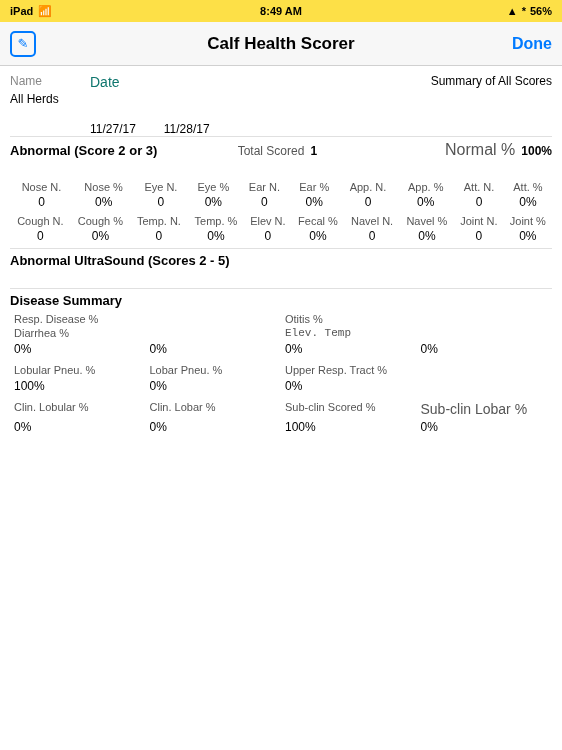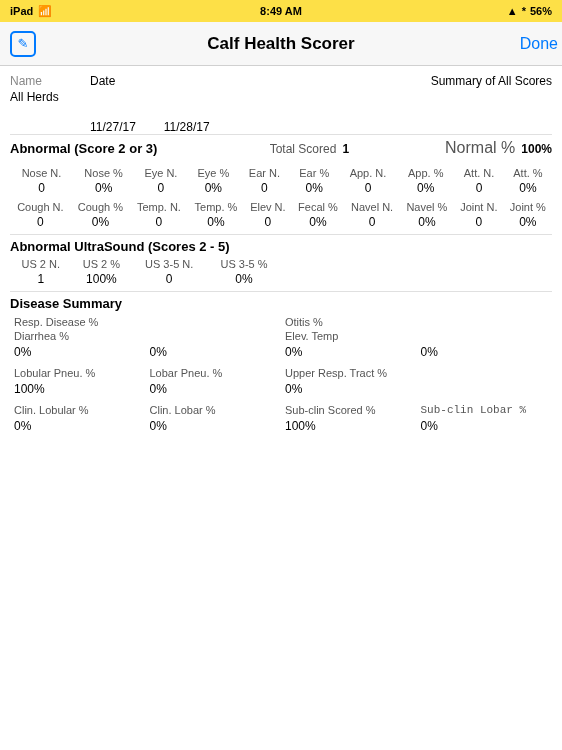--- a/index.html
+++ b/index.html
@@ -42,24 +42,24 @@
     }
     .nav-bar .nav-left {
       position: absolute;
       left: 10px;
       display: flex;
       align-items: center;
       gap: 6px;
     }
     .nav-bar .nav-right {
       position: absolute;
-      right: 4px;
+      right: 10px;
       color: #007aff;
       font-size: 16px;
-      font-weight: 400;
+      font-weight: 700;
     }
     .edit-icon {
       width: 26px;
       height: 26px;
       border: 2px solid #007aff;
       border-radius: 5px;
       display: flex;
       align-items: center;
       justify-content: center;
       color: #007aff;
@@ -115,36 +115,36 @@
     </div>
   </div>
   <span class="nav-title">Calf Health Scorer</span>
   <div class="nav-right">Done</div>
 </div>
 
 <div class="content">
 
   <div style="display:grid; grid-template-columns: 80px 100px 1fr; margin-bottom: 2px;">
     <span style="font-size:12px;color:#888;">Name</span>
-    <span style="font-size:12px;color:#000000;">Date</span>
+    <span style="font-size:14px;color:#0f766e;">Date</span>
     <span style="font-size:12px;color:#000;text-align:right;">Summary of All Scores</span>
   </div>
   <div style="display:grid; grid-template-columns: 80px 100px 1fr; margin-bottom: 16px;">
     <span style="font-size:12px;color:#000;">All Herds</span>
     <span></span>
     <span></span>
   </div>
   <div style="display:flex; gap:28px; padding-left:80px;">
     <span style="font-size:12px;">11/27/17</span>
     <span style="font-size:12px;">11/28/17</span>
   </div>
 
-  <div style="display:flex; align-items:baseline; justify-content:space-between; border-top:1px solid #e0e0e0; padding-top:4px; margin-bottom:9px;">
+  <div style="display:flex; align-items:baseline; justify-content:space-between; border-top:1px solid #e0e0e0; padding-top:4px; margin-bottom:21px;">
     <span style="font-size:13px;font-weight:600;">Abnormal (Score 2 or 3)</span>
-    <span style="display:flex;gap:60px;align-items:baseline;">
+    <span style="display:flex;gap:92px;align-items:baseline;">
       <span style="display:flex;gap:6px;align-items:baseline;">
         <span style="font-size:12px;color:#555;">Total Scored</span>
         <span style="font-size:12px;font-weight:600;">1</span>
       </span>
       <span style="display:flex;gap:6px;align-items:baseline;">
         <span style="font-size:16px;color:#555;padding-left:36px;">Normal %</span>
         <span style="font-size:12px;font-weight:600;">100%</span>
       </span>
     </span>
   </div>
@@ -204,51 +204,33 @@
           <td>0</td>
           <td>0%</td>
           <td>0</td>
           <td>0%</td>
           <td>0</td>
           <td>0%</td>
         </tr>
     </tbody>
   </table>
 
-  <div style="border-top:1px solid #e0e0e0; padding-top:4px; margin-bottom:3px;">
+  <div style="border-top:1px solid #e0e0e0; padding-top:4px; margin-bottom:20px;">
     <span style="font-size:13px;font-weight:600;">Abnormal UltraSound (Scores 2 - 5)</span>
   </div>
-  <table class="data-table" style="width:50%;">
-    <thead>
-      <tr id="us-headers">
-          <th>US 2 N.</th>
-          <th>US 2 %</th>
-          <th>US 3-5 N.</th>
-          <th>US 3-5 %</th>
-        </tr>
-    </thead>
-    <tbody>
-      <tr id="us-values">
-          <td>1</td>
-          <td>100%</td>
-          <td>0</td>
-          <td>0%</td>
-        </tr>
-    </tbody>
-  </table>
 
   <div style="border-top:1px solid #e0e0e0; padding-top:4px; margin-bottom:4px; margin-top:4px;">
     <span style="font-size:13px;font-weight:600;">Disease Summary</span>
   </div>
   <div id="disease-rows-container">
       <div style="display: grid; grid-template-columns: 1fr 1fr; margin-bottom: 1px;">
         <span style="font-size: 11px; color: rgb(85, 85, 85); padding: 1px 4px;">Resp. Disease %</span>
         <span style="font-size: 11px; color: rgb(85, 85, 85); padding: 1px 4px;">Otitis %</span>
         <span style="font-size: 11px; color: rgb(85, 85, 85); padding: 1px 4px;">Diarrhea %</span>
-        <span style="font-size: 11px; color: rgb(85, 85, 85); padding: 1px 4px;">Elev. Temp</span>
+        <span style="font-size: 11px; color: rgb(85, 85, 85); padding: 1px 4px; font-family: Liberation Mono, monospace;">Elev. Temp</span>
       </div>
       <div style="display: grid; grid-template-columns: 1fr 1fr 1fr 1fr; margin-bottom: 6px;">
         <span style="font-size: 12px; color: rgb(0, 0, 0); padding: 1px 4px;">0%</span>
         <span style="font-size: 12px; color: rgb(0, 0, 0); padding: 1px 4px;">0%</span>
         <span style="font-size: 12px; color: rgb(0, 0, 0); padding: 1px 4px;">0%</span>
         <span style="font-size: 12px; color: rgb(0, 0, 0); padding: 1px 4px;">0%</span>
       </div>
       <div style="display: grid; grid-template-columns: 1fr 1fr 1fr 1fr; margin-bottom: 1px;">
         <span style="font-size: 11px; color: rgb(85, 85, 85); padding: 1px 4px;">Lobular Pneu. %</span>
         <span style="font-size: 11px; color: rgb(85, 85, 85); padding: 1px 4px;">Lobar Pneu. %</span>
@@ -258,21 +240,21 @@
       <div style="display: grid; grid-template-columns: 1fr 1fr 1fr 1fr; margin-bottom: 6px;">
         <span style="font-size: 12px; color: rgb(0, 0, 0); padding: 1px 4px;">100%</span>
         <span style="font-size: 12px; color: rgb(0, 0, 0); padding: 1px 4px;">0%</span>
         <span style="font-size: 12px; color: rgb(0, 0, 0); padding: 1px 4px;">0%</span>
         <span style="font-size: 12px; color: rgb(0, 0, 0); padding: 1px 4px;"></span>
       </div>
       <div style="display: grid; grid-template-columns: 1fr 1fr 1fr 1fr; margin-bottom: 1px;">
         <span style="font-size: 11px; color: rgb(85, 85, 85); padding: 1px 4px;">Clin. Lobular %</span>
         <span style="font-size: 11px; color: rgb(85, 85, 85); padding: 1px 4px;">Clin. Lobar %</span>
         <span style="font-size: 11px; color: rgb(85, 85, 85); padding: 1px 4px;">Sub-clin Scored %</span>
-        <span style="font-size: 11px; color: rgb(85, 85, 85); padding: 1px 4px; font-family: Liberation Mono, monospace;">Sub-clin Lobar %</span>
+        <span style="font-size: 14px; color: rgb(85, 85, 85); padding: 1px 4px;">Sub-clin Lobar %</span>
       </div>
       <div style="display: grid; grid-template-columns: 1fr 1fr 1fr 1fr; margin-bottom: 6px;">
         <span style="font-size: 12px; color: rgb(0, 0, 0); padding: 1px 4px;">0%</span>
         <span style="font-size: 12px; color: rgb(0, 0, 0); padding: 1px 4px;">0%</span>
         <span style="font-size: 12px; color: rgb(0, 0, 0); padding: 1px 4px;">100%</span>
         <span style="font-size: 12px; color: rgb(0, 0, 0); padding: 1px 4px;">0%</span>
       </div>
     </div>
 
 </div>

